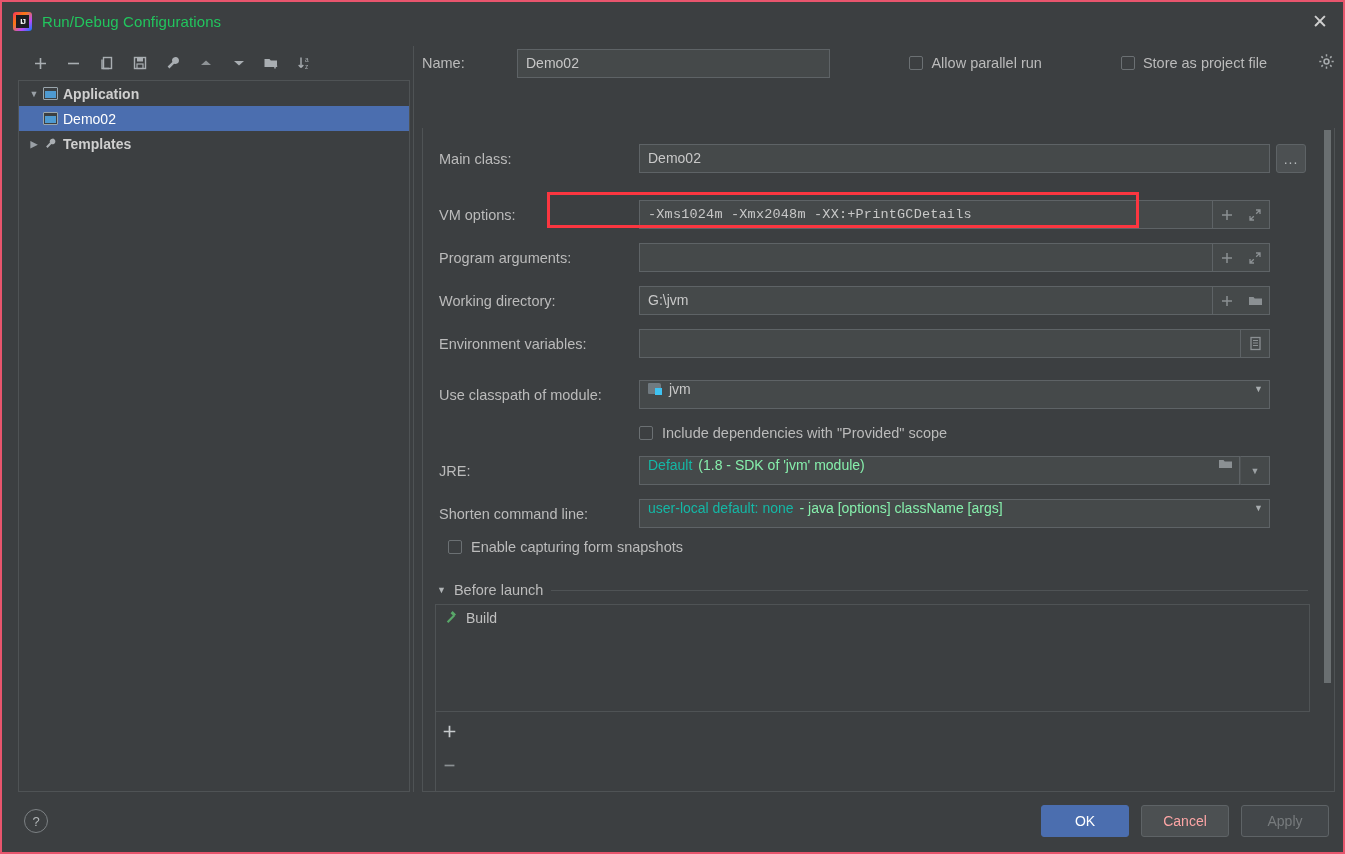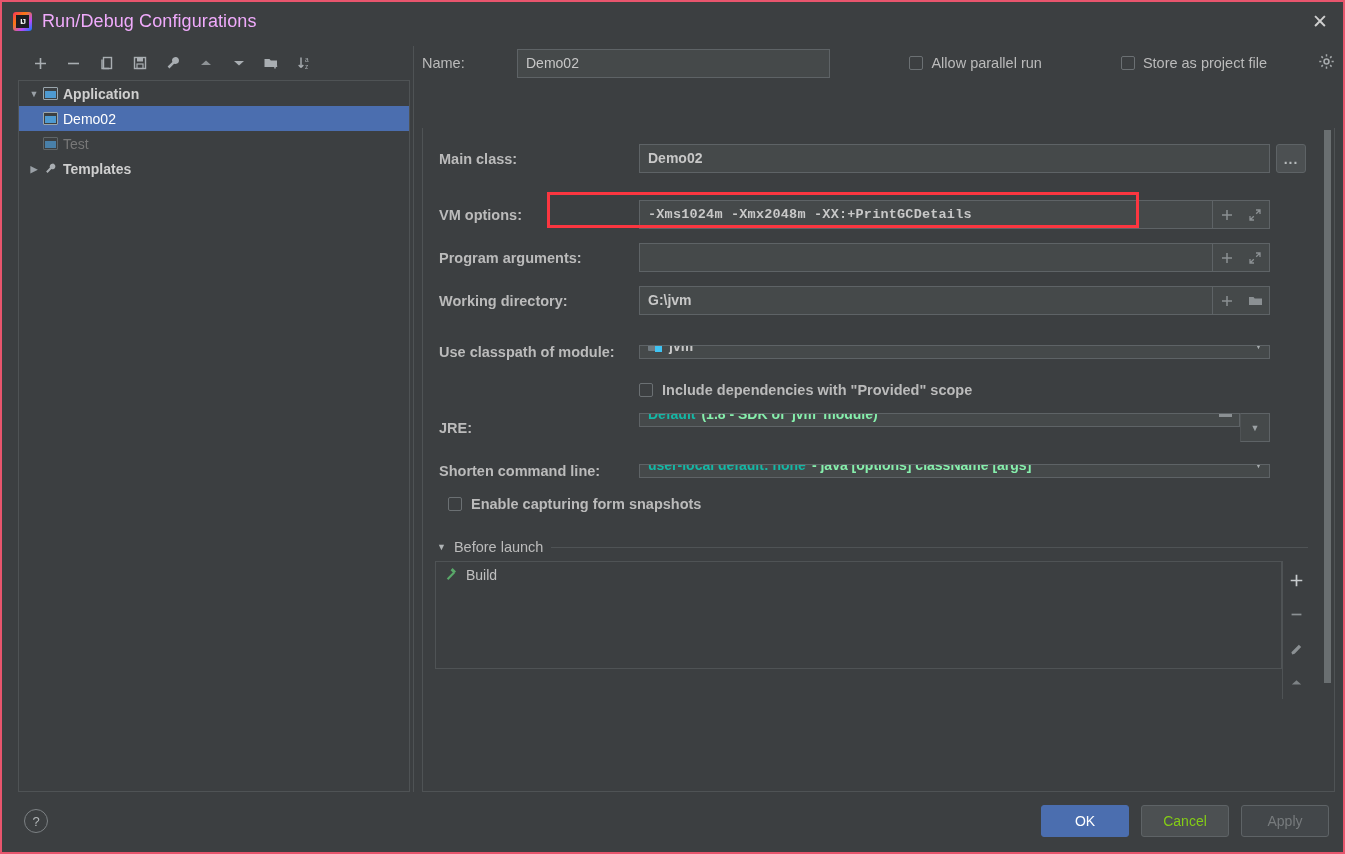--- a/index.html
+++ b/index.html
@@ -35,21 +35,21 @@
   .ij-logo::after {
     content: ""; position: absolute; left: 3px; top: 3px;
     width: 13px; height: 13px; background: #1d1d21;
   }
   .ij-logo .ij-txt {
     position: absolute; left: 0; top: 0; width: 19px; height: 19px;
     z-index: 3; color: #fff; font-size: 8px; line-height: 19px;
     text-align: center; font-weight: bold; letter-spacing: -1px;
   }
   .title-text {
-    font-size: 18px; color: #f0abfc; letter-spacing: .1px;
+    font-size: 15px; color: #22c55e; letter-spacing: .1px;
   }
   .close-btn {
     position: absolute; right: 0; top: 0; width: 46px; height: 38px;
     display: flex; align-items: center; justify-content: center;
     color: #cfcfcf; font-size: 19px; line-height: 1;
   }
 
   
   .left-panel {
     position: absolute; left: 10px; top: 44px; width: 398px; bottom: 60px;
@@ -137,21 +137,21 @@
   .form-inner { position: absolute; left: 0; right: 12px; top: 0; bottom: 0; }
   .scroll-track {
     position: absolute; right: 0; top: 0; width: 12px; bottom: 0; background: #3c3f41;
   }
   .scroll-thumb {
     position: absolute; right: 3px; top: 2px; width: 7px; height: 553px;
     background: #6a6f71; border-radius: 0;
   }
 
   .frow { display: flex; align-items: center; height: 29px; margin: 0 0 0 0; }
-  .frow-wrap { padding: 0 16px; font-weight: bold; }
+  .frow-wrap { padding: 0 16px; }
   .flabel { font-size: 14.5px; color: #bbbbbb; width: 200px; flex: 0 0 auto; }
   .fctl { flex: 1 1 auto; display: flex; align-items: stretch; min-width: 0; }
 
   .finput {
     flex: 1 1 auto; height: 29px; background: #45494a; border: 1px solid #5e6366;
     color: #c8c8c8; font-size: 14px; line-height: 27px; padding: 0 8px;
     display: flex; align-items: center; min-width: 0; overflow: hidden; white-space: nowrap;
   }
   .finput.mono { font-family: "Liberation Mono", monospace; font-size: 13.5px; letter-spacing: .2px; }
   .finput.empty { color: #8a8a8a; }
@@ -169,21 +169,21 @@
     width: 28px; height: 27px; display: flex; align-items: center; justify-content: center;
     color: #9ca1a4;
   }
   .dots-btn {
     width: 30px; height: 29px; background: #4c5052; border: 1px solid #5e6366;
     border-radius: 3px; margin-left: 6px; display: flex; align-items: center;
     justify-content: center; color: #b6babc; font-size: 14px; letter-spacing: 1px;
     flex: 0 0 auto;
   }
   .combo {
-    flex: 1 1 auto; height: 14px; background: #45494a; border: 1px solid #5e6366;
+    flex: 1 1 auto; height: 29px; background: #45494a; border: 1px solid #5e6366;
     display: flex; align-items: center; padding: 0 6px 12px 8px; min-width: 0;
     color: #c8c8c8; font-size: 14px; overflow: hidden; white-space: nowrap;
   }
   .combo .caret { margin-left: auto; color: #a8adaf; font-size: 9px; padding-left: 8px; }
   .mod-icon {
     width: 15px; height: 13px; margin-right: 6px; position: relative; flex: 0 0 auto;
   }
   .mod-icon::before {
     content: ""; position: absolute; left: 0; top: 1px; width: 13px; height: 11px;
     background: #707a80; border-radius: 1px 2px 1px 1px;
@@ -203,21 +203,21 @@
     display: flex; align-items: center; gap: 9px; font-size: 14.5px; color: #bbbbbb;
   }
 
   
   .bl-sep {
     display: flex; align-items: center; gap: 8px; padding: 0 14px; margin-top: 8px;
     color: #bbbbbb; font-size: 14.5px;
   }
   .bl-sep .line { flex: 1 1 auto; height: 1px; background: #4f5355; }
   .bl-sep .tri { font-size: 9px; color: #b0b4b6; }
-  .bl-body { display: flex; margin: 6px 12px 0 12px; }
+  .bl-body { display: flex; margin: 6px 12px 0 12px; flex-direction: column; }
   .bl-list {
     flex: 1 1 auto; border: 1px solid #4f5355; background: #3c3f41; height: 108px;
   }
   .bl-row {
     height: 25px; display: flex; align-items: center; gap: 7px; padding-left: 8px;
     font-size: 14px; color: #c0c0c0;
   }
   .bl-tools {
     width: 28px; display: flex; flex-direction: column; align-items: center;
     gap: 0px; padding-top: 2px; border-left: 1px solid #4f5355;
@@ -234,21 +234,21 @@
   }
   .help-btn {
     width: 24px; height: 24px; border-radius: 50%; border: 1px solid #7c8184;
     color: #b4b8ba; font-size: 13px; display: flex; align-items: center;
     justify-content: center; margin-left: 8px;
   }
   .btns { margin-left: auto; display: flex; gap: 12px; }
   .btn {
     min-width: 88px; height: 32px; border-radius: 3px; font-size: 14px;
     display: flex; align-items: center; justify-content: center;
-    border: 1px solid #5e6366; background: #4c5052; color: #84cc16;
+    border: 1px solid #5e6366; background: #4c5052; color: #fca5a5;
   }
   .btn.primary { background: #4b6eaf; border-color: #4b6eaf; color: #ffffff; }
   .btn.disabled { color: #777b7d; background: #43474a; }
 
   
   .annot {
     position: absolute; left: 545px; top: 190px; width: 592px; height: 36px;
     border: 3px solid #fb3640; pointer-events: none; z-index: 40;
   }
   .vsep {
@@ -325,24 +325,20 @@
 
     <div class="tree">
       <div class="tree-row bold">
         <span class="tw">▼</span>
         <span class="node-icon icon-app"></span>
         <span>Application</span>
       </div>
       <div class="tree-row selected indent-1">
         <span class="node-icon icon-app"></span>
         <span>Demo02</span>
-      </div>
-      <div class="tree-row dim indent-2">
-        <span class="node-icon icon-app dimmed"></span>
-        <span>Test</span>
       </div>
       <div class="tree-row bold">
         <span class="tw">▶</span>
         <span class="node-icon">
           <svg width="15" height="13" viewBox="0 0 16 16">
               <path d="M10.5 2a3.5 3.5 0 0 0-3.2 4.9L2.6 11.6l1.8 1.8L9.1 8.7A3.5 3.5 0 1 0 10.5 2z" fill="#a9aeb2"></path>
             </svg>
         </span>
         <span>Templates</span>
       </div>
@@ -443,20 +439,37 @@
                   <svg width="15" height="14" viewBox="0 0 15 14">
                       <path d="M1 3h4.5l1.2 1.4H14V11H1z" fill="#8b9093"></path>
                     </svg>
                 </span>
               </div>
             </div>
             <div style="width:36px;flex:0 0 auto;"></div>
           </div>
         </div>
 
+        <div class="frow-wrap" style="margin-top:14px;">
+          <div class="frow">
+            <div class="flabel">Environment variables:</div>
+            <div class="fctl">
+              <div class="finput empty"></div>
+              <div class="fbtn-pair">
+                <span class="ic">
+                  <svg width="14" height="15" viewBox="0 0 14 15">
+                      <rect x="3" y="1.5" width="9" height="12" fill="none" stroke="#8b9093" stroke-width="1.3"></rect>
+                      <path d="M5 4.5h5M5 7h5M5 9.5h5" stroke="#8b9093" stroke-width="1.2"></path>
+                    </svg>
+                </span>
+              </div>
+            </div>
+            <div style="width:36px;flex:0 0 auto;"></div>
+          </div>
+        </div>
 
 
         <div class="frow-wrap" style="margin-top:22px;">
           <div class="frow">
             <div class="flabel">Use classpath of module:</div>
             <div class="fctl">
               <div class="combo">
                 <span class="mod-icon"></span>
                 <span>jvm</span>
                 <span class="caret">▼</span>

